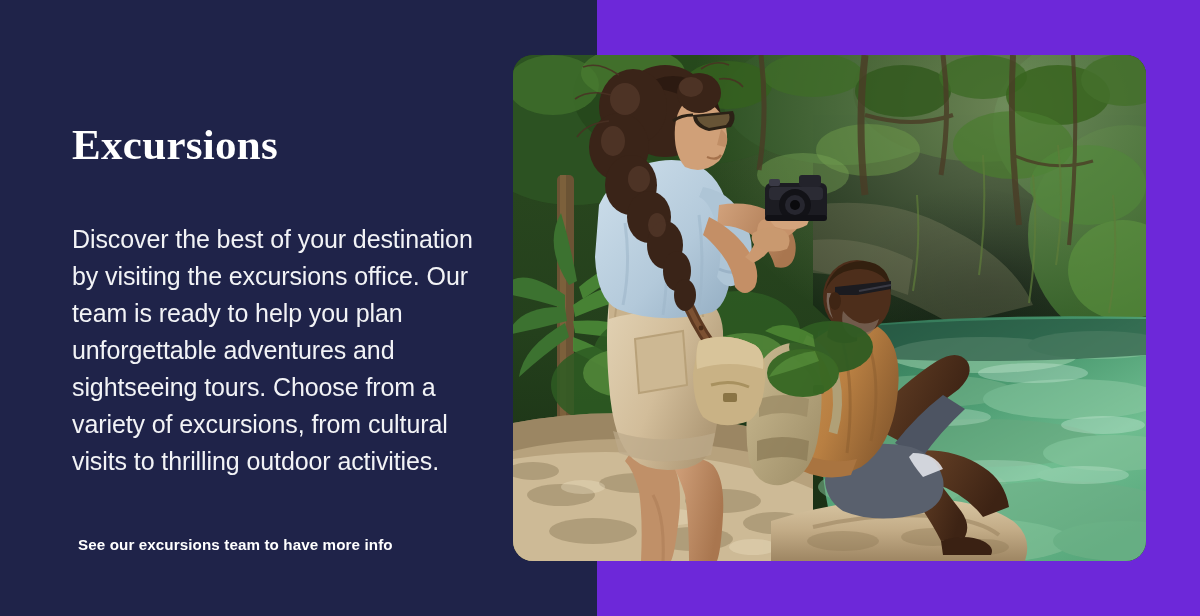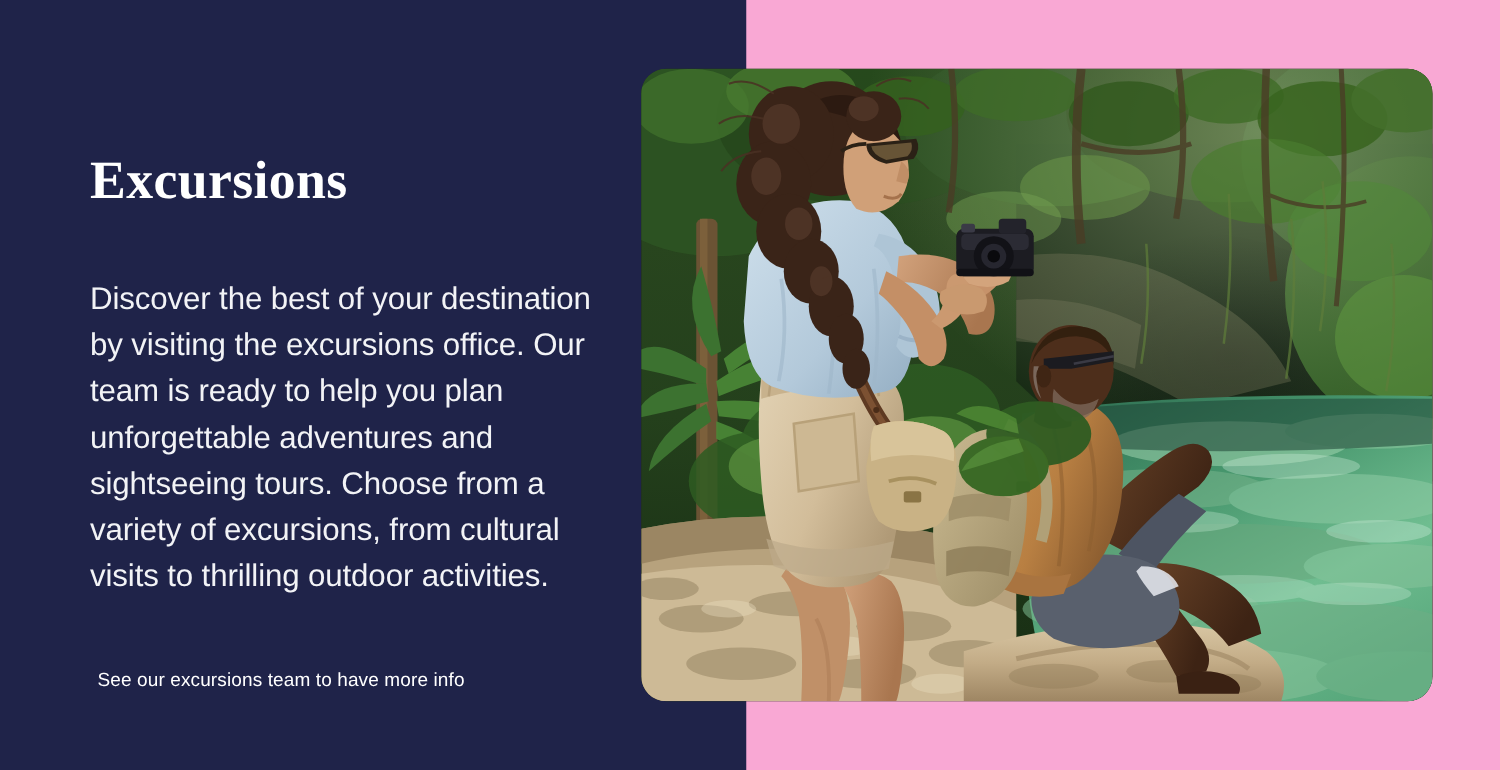--- a/index.html
+++ b/index.html
@@ -12,21 +12,21 @@
     overflow: hidden;
     background: #f6f6f7;
     font-family: "Liberation Sans", sans-serif;
     -webkit-font-smoothing: antialiased;
   }
 
   .stage {
     position: relative;
     width: 1200px;
     height: 616px;
-    background: #f9a8d4;
+    background: #6d28d9;
   }
 
   
   .navy-panel {
     position: absolute;
     left: 0;
     top: 0;
     width: 597px;
     height: 616px;
     background: #1f2349;
@@ -67,21 +67,21 @@
     letter-spacing: -0.1px;
   }
 
   .panel-cta {
     position: absolute;
     left: 6px;
     top: 534px;
     margin: 0;
     font-size: 15.2px;
     line-height: 22px;
-    font-weight: 400;
+    font-weight: 700;
     color: #ffffff;
     letter-spacing: 0.1px;
     white-space: nowrap;
     cursor: pointer;
   }
 
   
   .photo-card {
     position: absolute;
     left: 513px;

